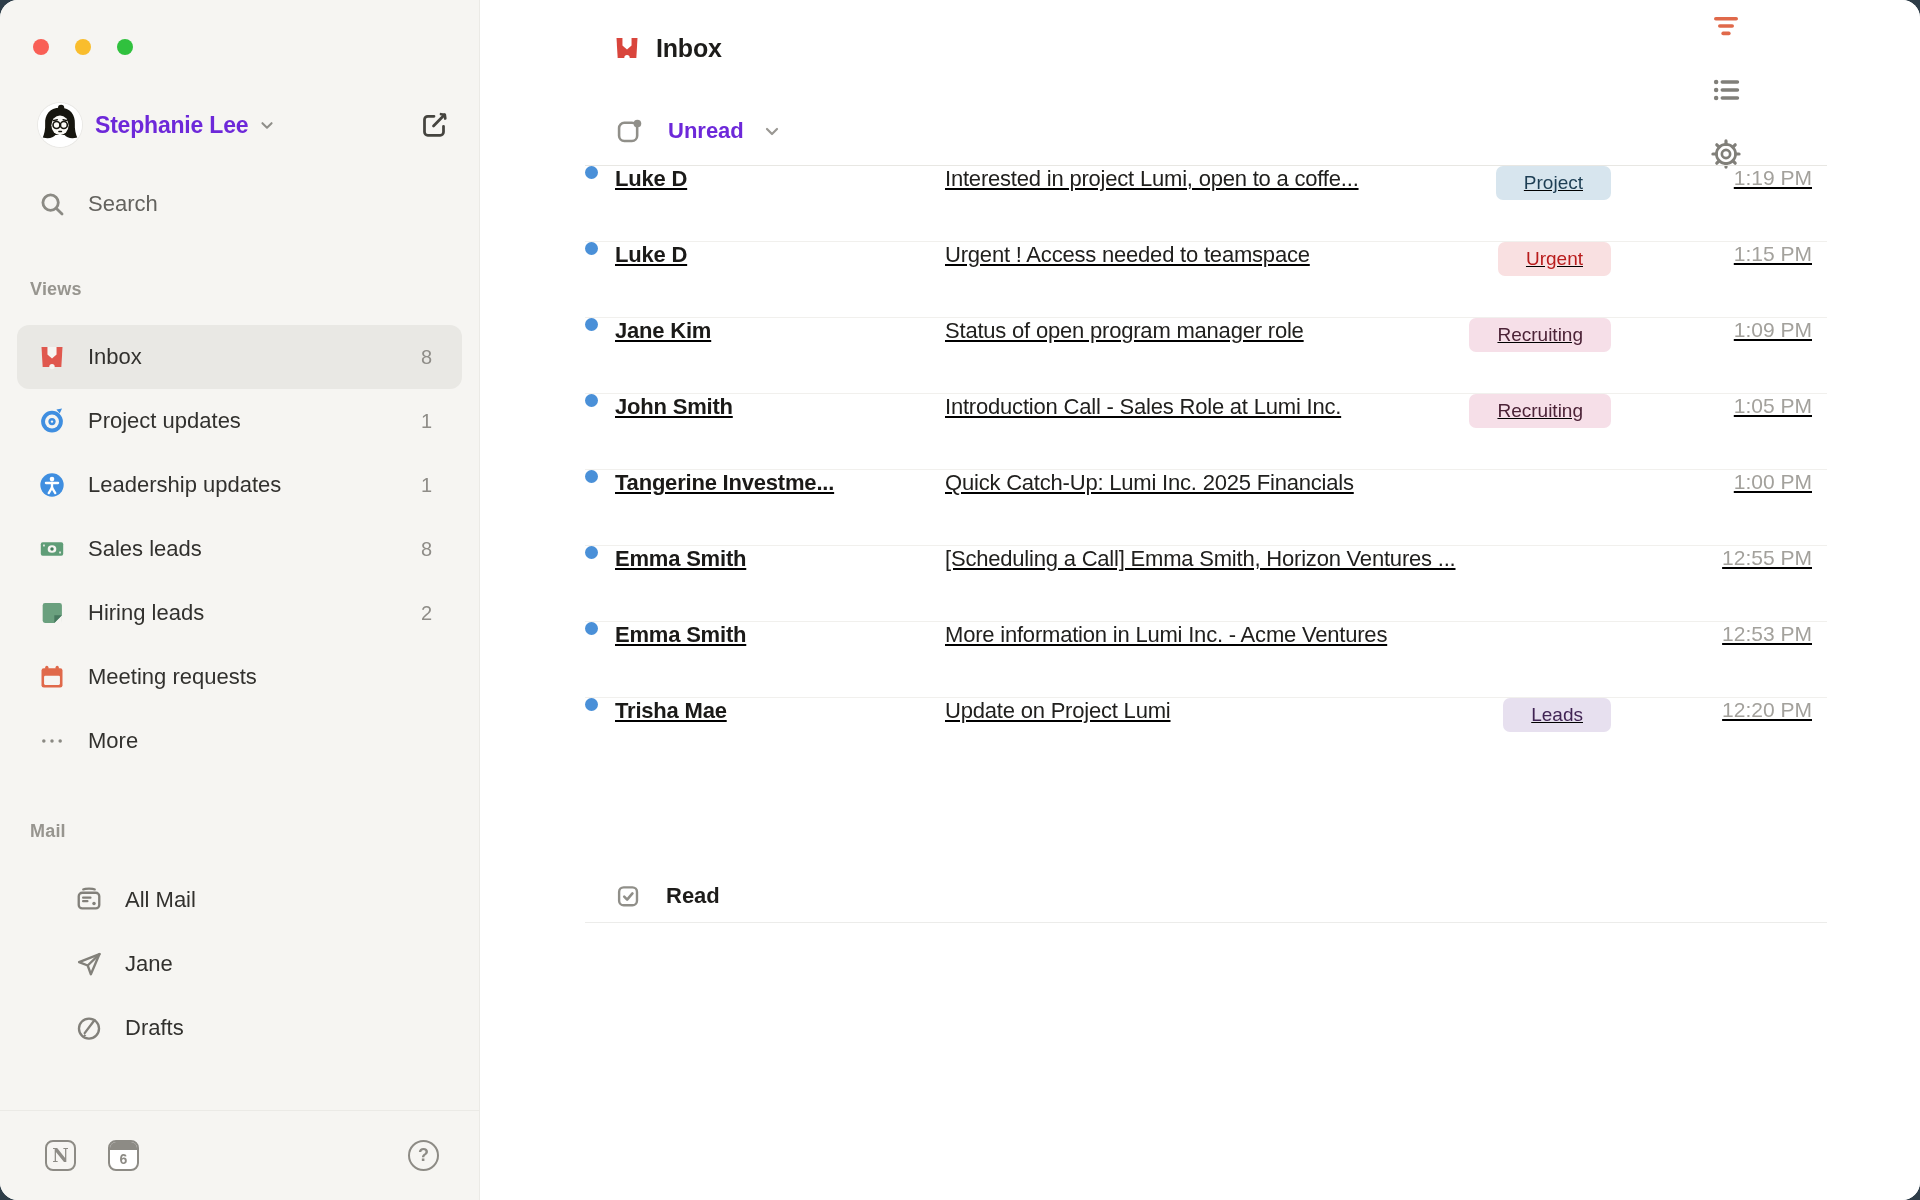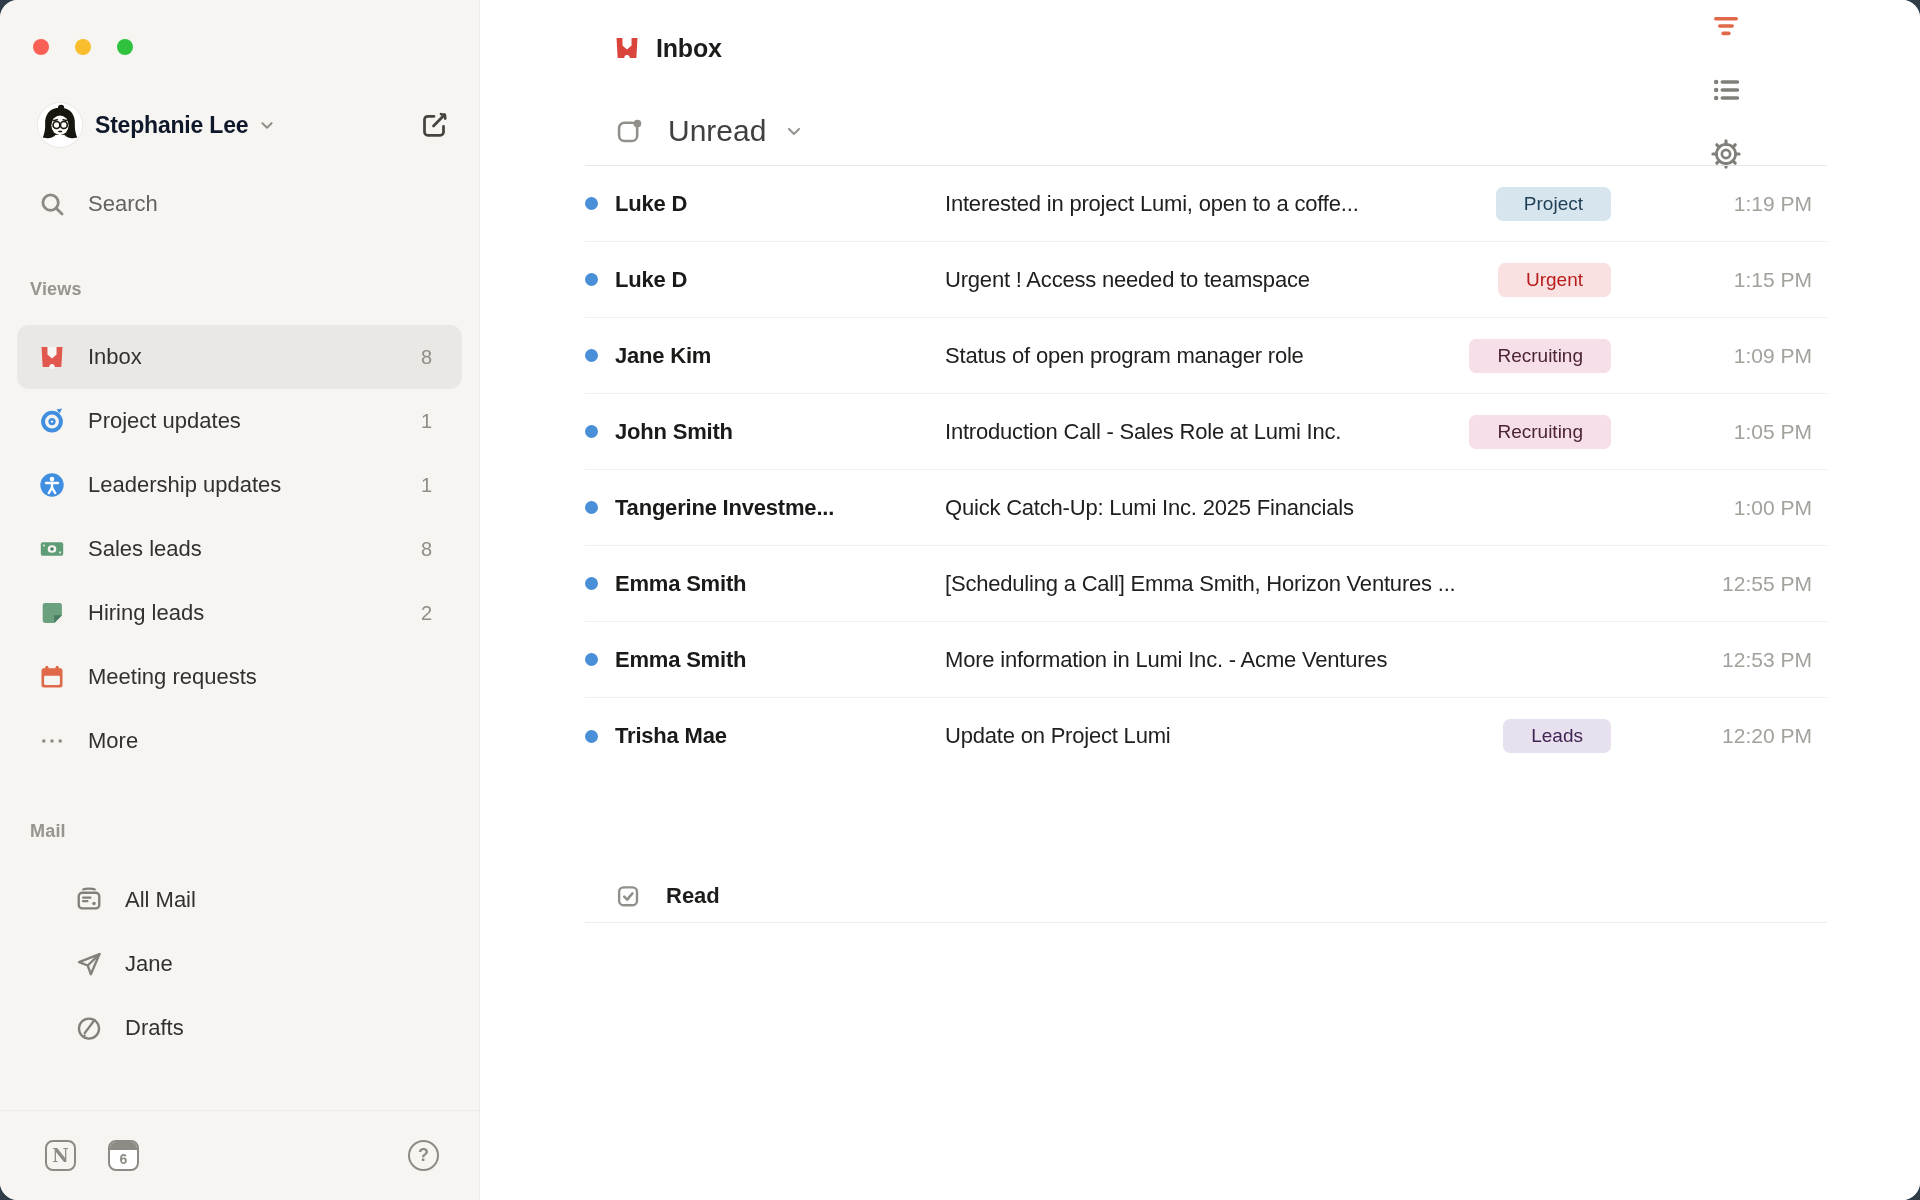--- a/index.html
+++ b/index.html
@@ -7,21 +7,21 @@
   body { background:#2e3d48; font-family:"Liberation Sans",sans-serif; -webkit-font-smoothing:antialiased; }
   .window { position:absolute; inset:0; border-radius:18px; overflow:hidden; background:#fff; display:flex; }
 
   
   .sidebar { width:480px; background:#f6f5f2; border-right:1px solid #ebeae6; display:flex; flex-direction:column; }
   .traffic { display:flex; gap:26px; margin:39px 0 0 33px; }
   .traffic span { width:16px; height:16px; border-radius:50%; display:block; }
 
   .profile { display:flex; align-items:center; margin:48px 30px 0 38px; height:44px; }
   .avatar { width:44px; height:44px; border-radius:50%; background:#fff; overflow:hidden; flex:0 0 auto; box-shadow:0 0 0 1px rgba(0,0,0,.05); }
-  .profile-name { font-size:23px; font-weight:700; color:#0f172a; margin-left:13px; letter-spacing:-0.2px; }
+  .profile-name { font-size:23px; font-weight:700; color:#6d28d9; margin-left:13px; letter-spacing:-0.2px; }
   .profile-chevron { margin-left:8px; display:flex; }
   .compose-btn { margin-left:auto; display:flex; }
 
   .search-row { margin:30px 24px 0; padding-left:14px; height:54px; display:flex; align-items:center; gap:22px; border-radius:12px; cursor:pointer; }
   .search-label { font-size:22px; color:#63625e; }
 
   .section-label { font-size:18px; font-weight:600; color:#97958f; margin:48px 0 0 30px; letter-spacing:0.2px; }
   .nav-list { margin-top:25px; }
   .nav-list.mail { margin-top:26px;padding-left:37px; }
   .nav-item { height:64px; margin:0 17px; padding:0 30px 0 21px; border-radius:12px; display:flex; align-items:center; cursor:pointer; }
@@ -45,25 +45,25 @@
   .main-title-icon { width:28px; height:28px; display:flex; }
   .main-title { font-size:25px; font-weight:700; color:#1d1c1a; margin-left:15px; letter-spacing:-0.2px; }
   .header-right { margin-left:auto; display:flex; align-items:center; gap:30px;flex-direction:column; }
   .auto-label-btn { height:54px; padding:0 26px 0 20px; border:1px solid #e7e6e2; border-radius:28px; background:#fff;
                     display:flex; align-items:center; gap:14px; box-shadow:0 1px 3px rgba(0,0,0,.05); cursor:pointer; }
   .auto-label-btn span { font-size:22px; color:#33322f; }
   .icon-btn { width:34px; height:34px; display:flex; align-items:center; justify-content:center; cursor:pointer; }
 
   .section-head { height:69px; padding-left:135px; display:flex; align-items:center; cursor:pointer; }
   .section-head .sh-icon { width:28px; height:28px; display:flex; }
-  .section-head .sh-label { font-size:30px; font-weight:400; color:#404040; margin-left:25px; }
+  .section-head .sh-label { font-size:22px; font-weight:700; color:#6d28d9; margin-left:25px; }
   .section-head .sh-chevron { margin-left:16px; display:flex; }
 
   .list { margin:0 93px 0 105px; border-top:1px solid #e8e7e3; }
-  .email-row { height:76px; display:flex; align-items:center; padding-right:15px; border-bottom:1px solid #f1f0ed; cursor:pointer; }
+  .email-row { height:76px; display:flex; align-items:flex-start; padding-right:15px; border-bottom:1px solid #f1f0ed; cursor:pointer;text-decoration:underline; }
   .email-row:last-child { border-bottom:none; }
   .dot { width:13px; height:13px; border-radius:50%; margin-right:17px; flex:0 0 auto; }
   .sender { width:330px; flex:0 0 auto; font-size:22px; font-weight:700; color:#1b1a18; white-space:nowrap; overflow:hidden; letter-spacing:-0.2px; }
   .subject { flex:1; font-size:22px; color:#21201e; white-space:nowrap; overflow:hidden; text-overflow:ellipsis; letter-spacing:-0.2px; }
   .tag { flex:0 0 auto; font-size:19px; padding:6px 28px; border-radius:7px; margin-left:16px; margin-right:71px; white-space:nowrap; }
   .time { flex:0 0 auto; width:130px; text-align:right; font-size:21px; color:#a3a19c; white-space:nowrap; }
   .email-row.no-tag .time { margin-left:auto; }
 
   .read-head { margin:95px 93px 0 105px; height:54px; padding-left:30px; display:flex; align-items:center; border-bottom:1px solid #ececе9; cursor:pointer; }
   .read-head { border-bottom:1px solid #ececea; }

